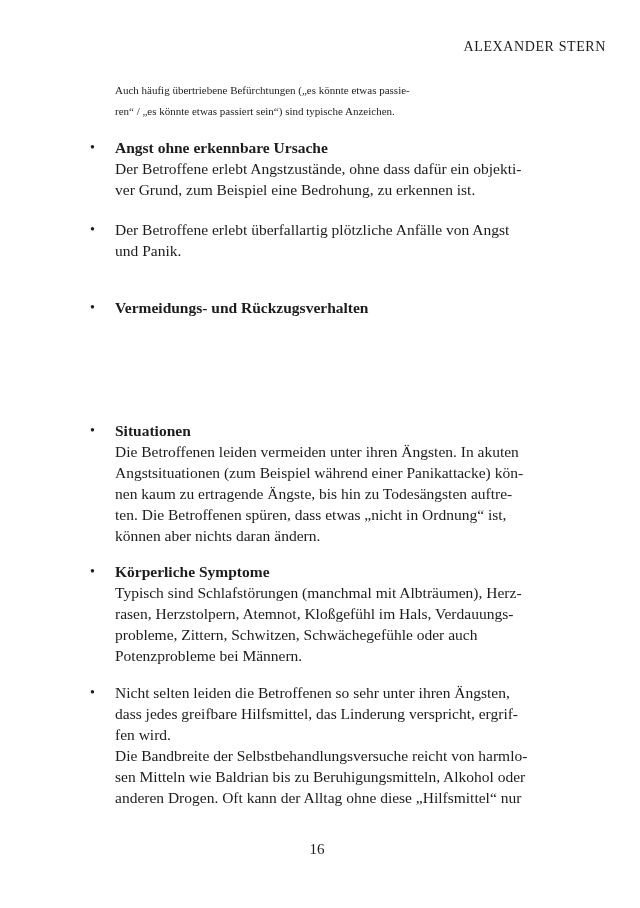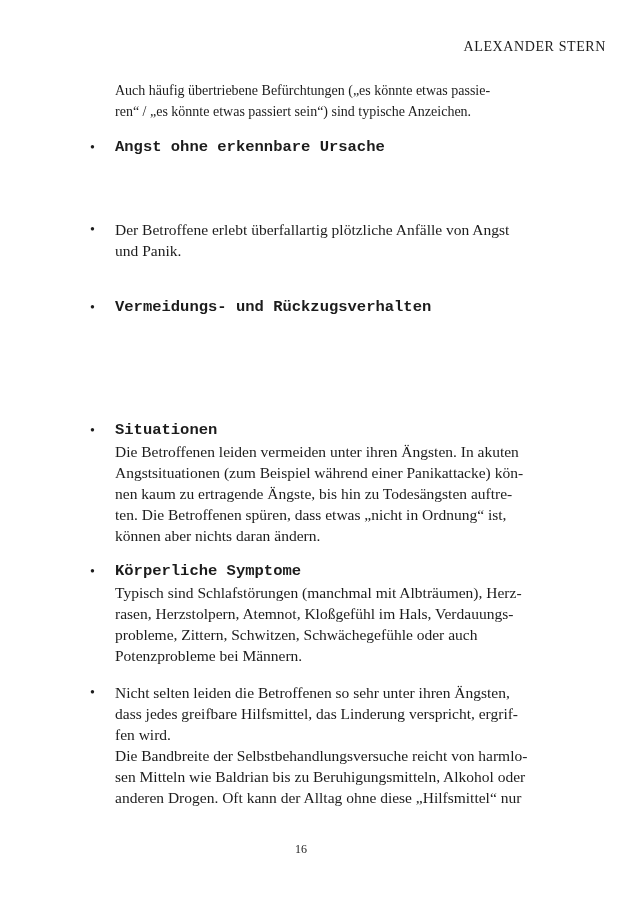--- a/index.html
+++ b/index.html
@@ -24,66 +24,68 @@
     text-align: right;
     font-size: 14px;
     letter-spacing: 0.6px;
     line-height: 16px;
   }
   .intro {
     position: absolute;
     top: 80px;
     left: 115px;
     width: 472px;
-    font-size: 14px;
+    font-size: 11px;
     line-height: 21px;
     white-space: pre-line;
   }
   .bullet-item {
     position: absolute;
     left: 90px;
     width: 496px;
     display: flex;
     align-items: flex-start;
     font-size: 15.5px;
     line-height: 21px;
   }
   .bullet-marker {
     flex: 0 0 25px;
     width: 25px;
     font-size: 14px;
     line-height: 21px;
   }
   .bullet-content { flex: 1 1 auto; }
-  .bullet-title { font-weight: bold; font-family: Liberation Mono, monospace; }
+  .bullet-title { font-weight: bold; }
   .bullet-lines { white-space: pre-line; }
   .page-number {
     position: absolute;
     top: 840px;
-    left: 0;
+    left: 16px;
     width: 602px;
     text-align: center;
-    font-size: 12px;
+    font-size: 15px;
     line-height: 18px;
   }
 </style>
 </head>
 <body>
 
 <div class="page">
 
   <div class="running-header">ALEXANDER STERN</div>
 
   <div class="intro">Auch häufig übertriebene Befürchtungen („es könnte etwas passie-
 ren“ / „es könnte etwas passiert sein“) sind typische Anzeichen.</div>
 
   <div class="bullet-item" style="top:137px">
     <span class="bullet-marker">•</span>
     <div class="bullet-content">
       <div class="bullet-title">Angst ohne erkennbare Ursache</div>
+      <div class="bullet-lines">Der Betroffene erlebt Angstzustände, ohne dass dafür ein objekti-
+ver Grund, zum Beispiel eine Bedrohung, zu erkennen ist.</div>
     </div>
   </div>
 
   <div class="bullet-item" style="top:219px">
     <span class="bullet-marker">•</span>
     <div class="bullet-content">
       <div class="bullet-lines">Der Betroffene erlebt überfallartig plötzliche Anfälle von Angst
 und Panik.</div>
     </div>
   </div>

